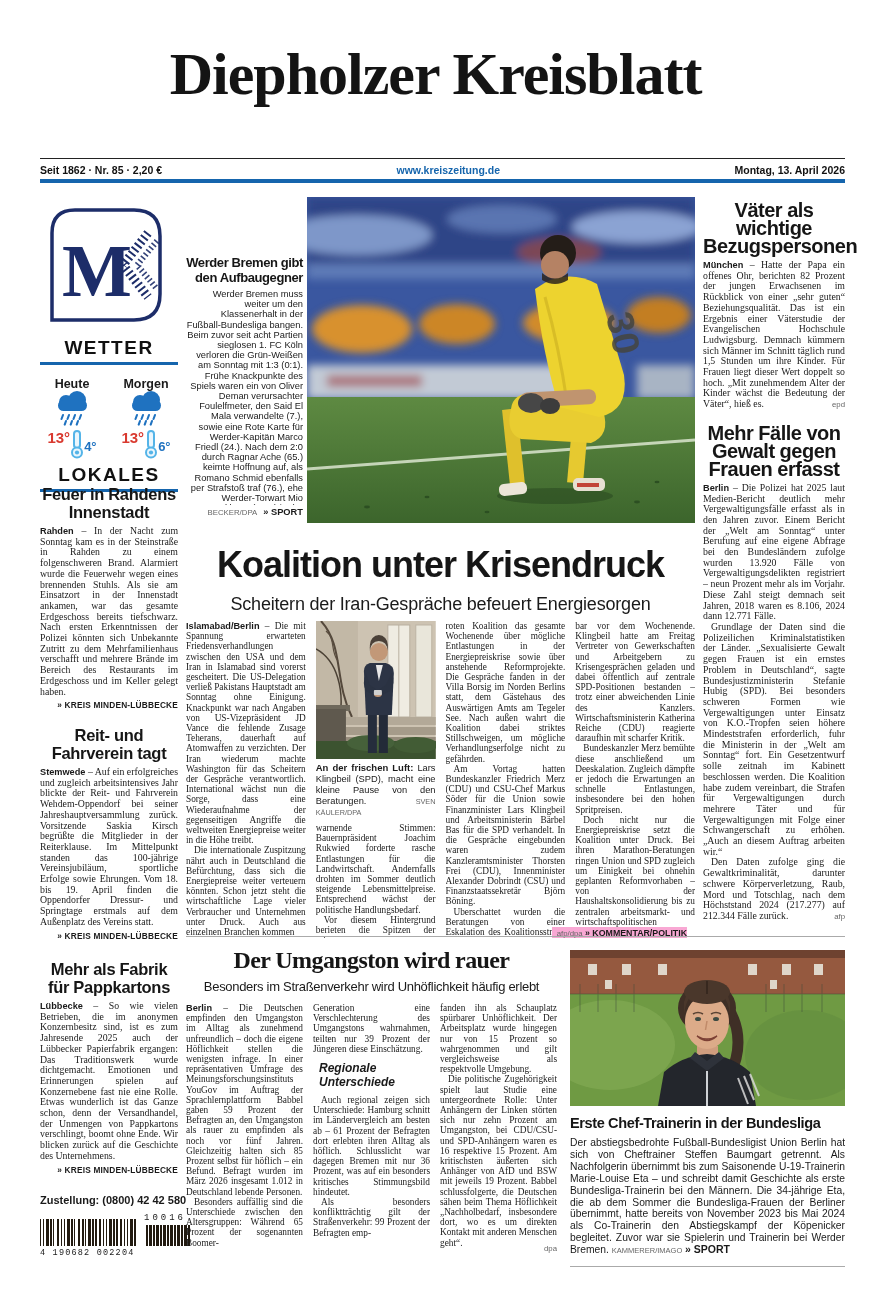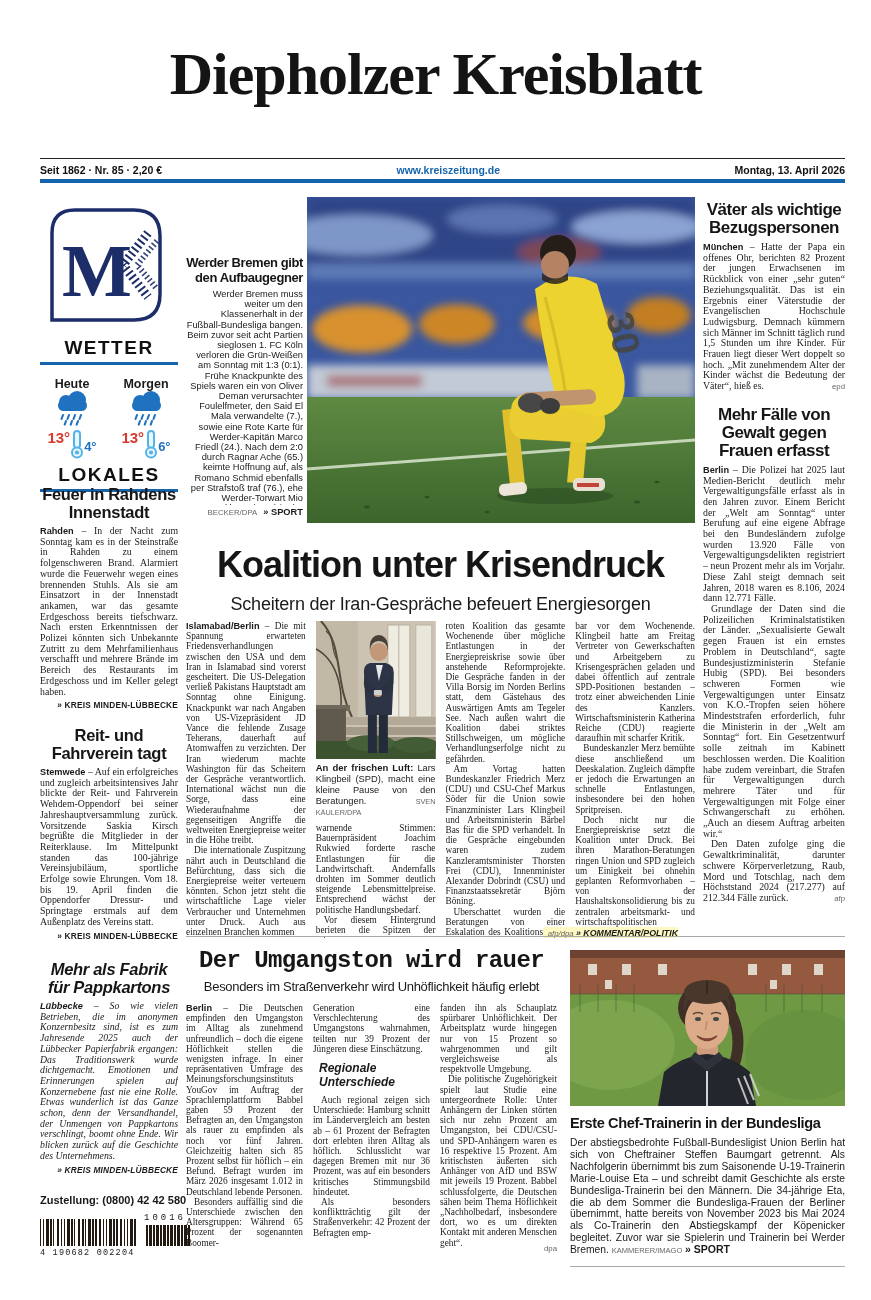--- a/index.html
+++ b/index.html
@@ -34,21 +34,21 @@
   .wx-col{width:64px;display:flex;flex-direction:column;align-items:center;}
   .wx-day{font-family:"Liberation Sans",sans-serif;font-weight:bold;font-size:12.5px;}
   .wx-temps{display:flex;align-items:flex-start;margin-top:2px;}
   .t-high{font-family:"Liberation Sans",sans-serif;font-weight:bold;font-size:15px;color:#d93a30;}
   .t-low{font-family:"Liberation Sans",sans-serif;font-weight:bold;font-size:13px;color:#1f72c0;margin-top:10px;}
   .lokales{position:absolute;left:40px;top:464px;width:138px;}
   .art{position:absolute;left:40px;width:138px;}
   .art h2{font-size:16.5px;line-height:17.5px;letter-spacing:-.3px;margin-bottom:5px;}
   .fire{top:486px;} .fire .body{max-height:178px;}
   .riding{top:727px;} .riding .body{max-height:168px;}
-  .factory{top:961px;font-style:italic;} .factory .body{max-height:166px;}
+  .factory{top:961px;} .factory .body{max-height:166px;}
   .delivery{position:absolute;left:40px;top:1194px;width:150px;}
   .deliv-label{font-family:"Liberation Sans",sans-serif;font-weight:bold;font-size:11px;}
   .bc-wrap{position:relative;height:54px;margin-top:5px;}
   .ean-bars{position:absolute;left:0;top:8px;width:100px;height:27px;
     background:repeating-linear-gradient(90deg,#221a10 0 1.5px,#fff 1.5px 3px,#221a10 3px 4px,#fff 4px 6.5px,#221a10 6.5px 9px,#fff 9px 10.5px);}
   .ean-digits{position:absolute;left:0;top:37px;font-family:"Liberation Mono",monospace;font-size:8.5px;letter-spacing:1.2px;}
   .route-num{position:absolute;left:104px;top:2px;font-family:"Liberation Mono",monospace;font-size:9px;letter-spacing:3px;}
   .route-bars{position:absolute;left:106px;top:14px;width:44px;height:21px;
     background:repeating-linear-gradient(90deg,#221a10 0 2px,#fff 2px 3.5px,#221a10 3.5px 6px,#fff 6px 7px);}
   
@@ -63,35 +63,35 @@
   .main-head{position:absolute;left:186px;top:544px;width:509px;text-align:center;}
   .main-head h1{margin:0;font-family:"Liberation Sans",sans-serif;font-weight:bold;font-size:36px;letter-spacing:-1px;white-space:nowrap;color:#161616;}
   .main-sub{margin-top:8px;font-family:"Liberation Sans",sans-serif;font-size:18px;letter-spacing:-.2px;color:#1a1a1a;}
   .main-cols{position:absolute;left:186px;top:621px;width:509px;height:317px;display:grid;grid-template-columns:repeat(4,1fr);gap:10px;overflow:hidden;}
   .main-cols .body{font-size:9.3px;line-height:10.2px;}
   .kl-photo{width:100%;height:138px;}
   .kl-photo svg{display:block;width:100%;height:100%;}
   .cap{font-family:"Liberation Sans",sans-serif;font-size:9.3px;line-height:11px;text-align:justify;margin:3px 0 5px 0;}
   .cap b{font-size:9.5px;}
   .cap-credit{font-size:7.3px;color:#666;}
-  .main-byline{position:absolute;right:17px;bottom:0;background:#fef9c3;padding:1px 0 0 5px;
-    font-family:"Liberation Sans",sans-serif;font-size:8.3px;font-style:italic;}
+  .main-byline{position:absolute;right:8px;bottom:0;background:#f9a8d4;padding:1px 0 0 5px;
+    font-family:"Liberation Sans",sans-serif;font-size:8.3px;}
   .main-byline b{font-size:8.8px;}
   
   .right-col{position:absolute;left:703px;top:201px;width:142px;}
-  .right-col h2{font-size:17px;line-height:18px;letter-spacing:-.5px;}
+  .right-col h2{font-size:20px;line-height:18px;letter-spacing:-.5px;}
   .rc-body{margin-top:5px;}
   .vaeter .body{max-height:152px;}
   .gewalt{margin-top:15px;}
   .g-body{max-height:464px;overflow:hidden;}
   
   .rule-mid{position:absolute;left:186px;top:936px;width:659px;height:1px;background:#aaa;}
   
   .umgang{position:absolute;left:186px;top:947px;width:371px;}
-  .um-head{margin:0;font-family:Liberation Mono, monospace;font-weight:bold;font-size:24px;letter-spacing:-.6px;text-align:center;white-space:nowrap;color:#161616;}
+  .um-head{margin:0;font-family:Liberation Serif, serif;font-weight:bold;font-size:24px;letter-spacing:-.6px;text-align:center;white-space:nowrap;color:#161616;}
   .um-sub{margin-top:5px;text-align:center;font-family:"Liberation Sans",sans-serif;font-size:13px;letter-spacing:-.3px;}
   .um-cols{position:relative;margin-top:9px;display:grid;grid-template-columns:repeat(3,1fr);gap:10px;height:252px;overflow:hidden;}
   .um-cols .body{font-size:9.3px;line-height:10.2px;}
   .crosshead{font-family:"Liberation Sans",sans-serif;font-weight:bold;font-size:12px;line-height:13.5px;text-align:left;margin:8px 0 6px 6px;font-style:italic;}
   .um-byline{position:absolute;right:0;bottom:2px;background:#fff;padding-left:4px;}
   
   .trainerin{position:absolute;left:570px;top:950px;width:275px;font-family:"Liberation Sans",sans-serif;}
   .tr-photo{width:275px;height:156px;}
   .tr-photo svg{display:block;width:100%;height:100%;}
   .tr-head{margin:8px 0 0 0;font-weight:bold;font-size:15px;letter-spacing:-.4px;white-space:nowrap;transform:scaleX(.97);transform-origin:left;text-align:left;}
@@ -375,21 +375,21 @@
     <div class="um-sub">Besonders im Straßenverkehr wird Unhöflichkeit häufig erlebt</div>
     <div class="um-cols">
       <div class="col">
         <p class="body"><b class="city">Berlin</b> <span>– Die Deutschen empfinden den Umgangston im Alltag als zunehmend unfreundlich – doch die eigene Höflichkeit stellen die wenigsten infrage. In einer repräsentativen Umfrage des Meinungsforschungsinstituts YouGov im Auftrag der Sprachlernplattform Babbel gaben 59 Prozent der Befragten an, den Umgangston als rauer zu empfinden als noch vor fünf Jahren. Gleichzeitig halten sich 85 Prozent selbst für höflich – ein Befund. Befragt wurden im März 2026 insgesamt 1.012 in Deutschland lebende Personen.</span></p>
         <p class="body p2">Besonders auffällig sind die Unterschiede zwischen den Altersgruppen: Während 65 Prozent der sogenannten Boomer-</p>
       </div>
       <div class="col">
         <p class="body">Generation eine Verschlechterung des Umgangstons wahrnahmen, teilten nur 39 Prozent der Jüngeren diese Einschätzung.</p>
         <h3 class="crosshead">Regionale Unterschiede</h3>
         <p class="body p2">Auch regional zeigen sich Unterschiede: Hamburg schnitt im Ländervergleich am besten ab – 61 Prozent der Befragten dort erlebten ihren Alltag als höflich. Schlusslicht war dagegen Bremen mit nur 36 Prozent, was auf ein besonders kritisches Stimmungsbild hindeutet.</p>
-        <p class="body p2">Als besonders konfliktträchtig gilt der Straßenverkehr: 42 Prozent der Befragten emp-</p>
+        <p class="body p2">Als besonders konfliktträchtig gilt der Straßenverkehr: 99 Prozent der Befragten emp-</p>
       </div>
       <div class="col">
         <p class="body">fanden ihn als Schauplatz spürbarer Unhöflichkeit. Der Arbeitsplatz wurde hingegen nur von 15 Prozent so wahrgenommen und gilt vergleichsweise als respektvolle Umgebung.</p>
         <p class="body p2">Die politische Zugehörigkeit spielt laut Studie eine untergeordnete Rolle: Unter Anhängern der Linken störten sich nur zehn Prozent am Umgangston, bei CDU/CSU- und SPD-Anhängern waren es 16 respektive 15 Prozent. Am kritischsten äußerten sich Anhänger von AfD und BSW mit jeweils 19 Prozent. Babbel schlussfolgerte, die Deutschen sähen beim Thema Höflichkeit „Nachholbedarf, insbesondere dort, wo es um direkten Kontakt mit anderen Menschen geht“.</p>
       </div>
       <div class="um-byline agency">dpa</div>
     </div>
   </section>
 
   <section class="trainerin">

